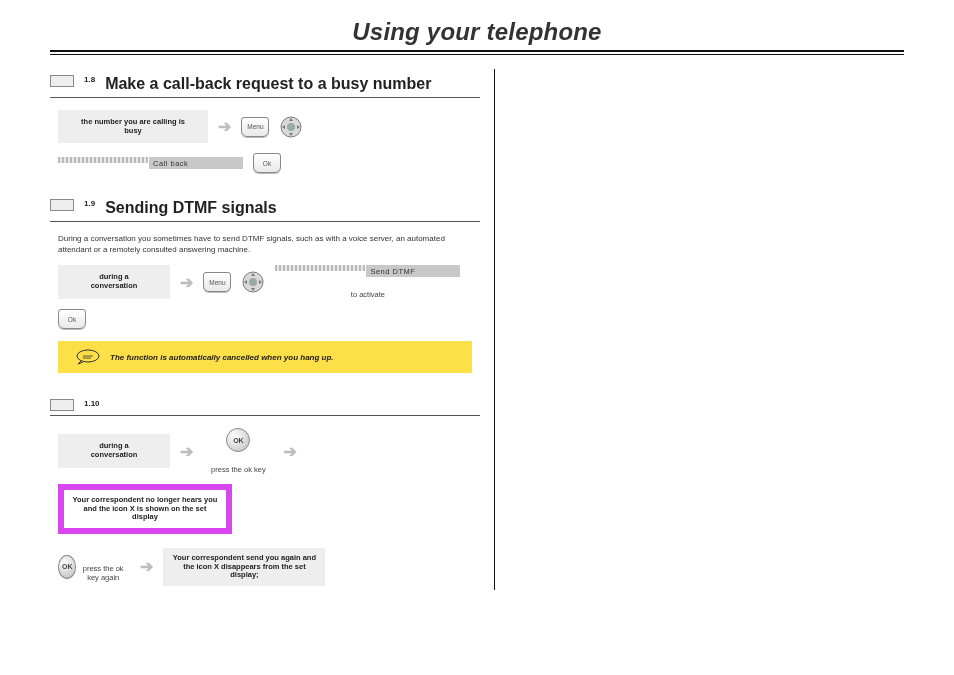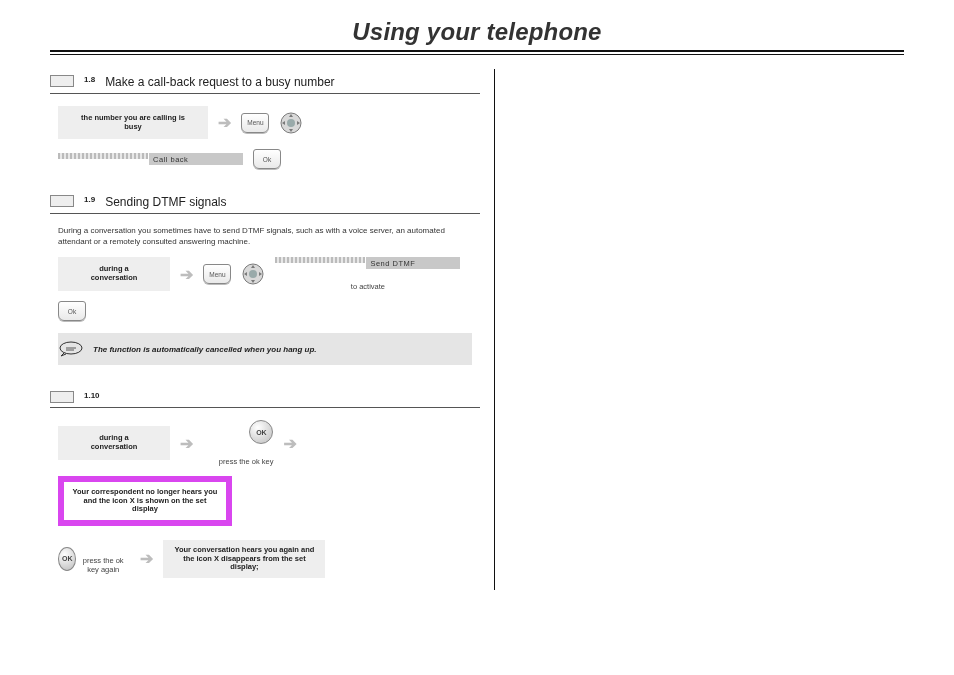--- a/index.html
+++ b/index.html
@@ -8,36 +8,36 @@
   .rule-thick { height:2px; background:#111; margin:4px 0 2px 0; }
   .rule-thin  { height:1px; background:#111; margin:0 0 14px 0; }
 
   .columns { display:flex; gap:0; }
   .col-left  { width:430px; padding-right:14px; }
   .col-right { flex:1; border-left:1px solid #111; min-height:540px; }
 
   .sect-head { display:flex; align-items:flex-start; gap:10px; border-bottom:1px solid #555; padding:0 0 4px 0; margin:6px 0 12px 0; }
   .sect-num-box { width:22px; height:10px; border:1px solid #888; background:#eee; display:inline-block; }
   .sect-num { font-size:8px; font-weight:600; color:#222; }
-  .sect-title { font-size:12px; font-weight:400; color:#222; }
+  .sect-title { font-size:16px; font-weight:700; color:#222; }
 
   .body-text { font-size:8px; color:#333; line-height:1.3; margin:0 0 10px 8px; }
 
   .flow { display:flex; align-items:center; gap:10px; margin:4px 0 6px 8px; flex-wrap:wrap; }
   .statebox { background:#eee; padding:8px 20px; width:110px; text-align:center; font-size:7.5px; font-weight:700; line-height:1.15; color:#222; }
   .arrow { color:#bdbdbd; font-size:16px; font-weight:800; }
 
   .keycap { width:26px; height:18px; border:1px solid #888; border-radius:3px 3px 6px 6px; background:linear-gradient(#fff,#e9e9e9); font-size:6.5px; display:flex; align-items:center; justify-content:center; color:#555; box-shadow:0 1px 0 #bbb; }
   .navwheel { width:24px; height:24px; }
   .softbar { display:flex; gap:1px; }
   .softbar .top { width:90px; height:6px; background:repeating-linear-gradient(90deg,#bbb 0,#bbb 2px,#e8e8e8 2px,#e8e8e8 4px); }
   .softbar .bot { width:90px; height:12px; background:#c8c8c8; font-size:7.5px; color:#333; display:flex; align-items:center; padding-left:4px; letter-spacing:.5px; }
   .sublabel { font-size:7.5px; color:#444; text-align:center; margin-top:13px; }
 
-  .note { background:#e5e5e5; margin:12px 8px 0 8px; padding:8px 1px; display:flex; align-items:center; gap:10px; }
+  .note { background:#fde047; margin:12px 8px 0 8px; padding:8px 18px; display:flex; align-items:center; gap:10px; }
   .note .bubble { width:24px; height:16px; }
   .note-text { font-size:8px; font-style:italic; font-weight:700; color:#222; }
 
   .resultbox { border:6px solid #d946ef; padding:6px 6px; width:150px; font-size:7.5px; font-weight:700; text-align:center; line-height:1.15; }
 
   .okbtn { width:22px; height:22px; border-radius:50%; background:radial-gradient(circle at 35% 30%, #fff, #d7d7d7 60%, #bdbdbd); border:1px solid #888; font-size:7px; font-weight:700; display:flex; align-items:center; justify-content:center; color:#444; }
 
   .pagefoot { margin-top:18px; }
   .pagefoot .line { height:1px; background:#111; margin:0 auto; width:860px; }
   .pagefoot .pn { width:26px; margin:-7px auto 0 auto; background:#fff; font-size:8px; text-align:center; border-left:1px solid #111; border-right:1px solid #111; padding:0 2px; }
@@ -114,35 +114,35 @@
       </div>
 
       <div class="sect-head" style="margin-top:26px">
         <span class="sect-num-box"></span>
         <span class="sect-num">1.10</span>
       </div>
 
       <div class="flow">
         <div class="statebox" style="width:72px">during a conversation</div>
         <span class="arrow">➔</span>
-        <div style="display:flex;flex-direction:column;align-items:flex-end;width:70px">
+        <div style="display:flex;flex-direction:column;align-items:center;width:70px">
           <span class="okbtn">OK</span>
           <span class="sublabel">press the ok key</span>
         </div>
         <span class="arrow">➔</span>
         <div class="resultbox">Your correspondent no longer hears you and the icon X is shown on the set display</div>
       </div>
 
       <div class="flow" style="margin-top:14px">
         <div style="display:flex;align-items:center;width:72px">
           <span class="okbtn">OK</span>
           <span class="sublabel" style="width:72px">press the ok key again</span>
         </div>
         <span class="arrow">➔</span>
-        <div class="resultbox" style="background:#eee;border:none">Your conversation hears you again and the icon X disappears from the set display;</div>
+        <div class="resultbox" style="background:#eee;border:none">Your correspondent send you again and the icon X disappears from the set display;</div>
       </div>
 
     </div>
     <div class="col-right"></div>
   </div>
 
   <div class="pagefoot">
     <div class="line"></div>
     <div class="pn">8</div>
   </div>

